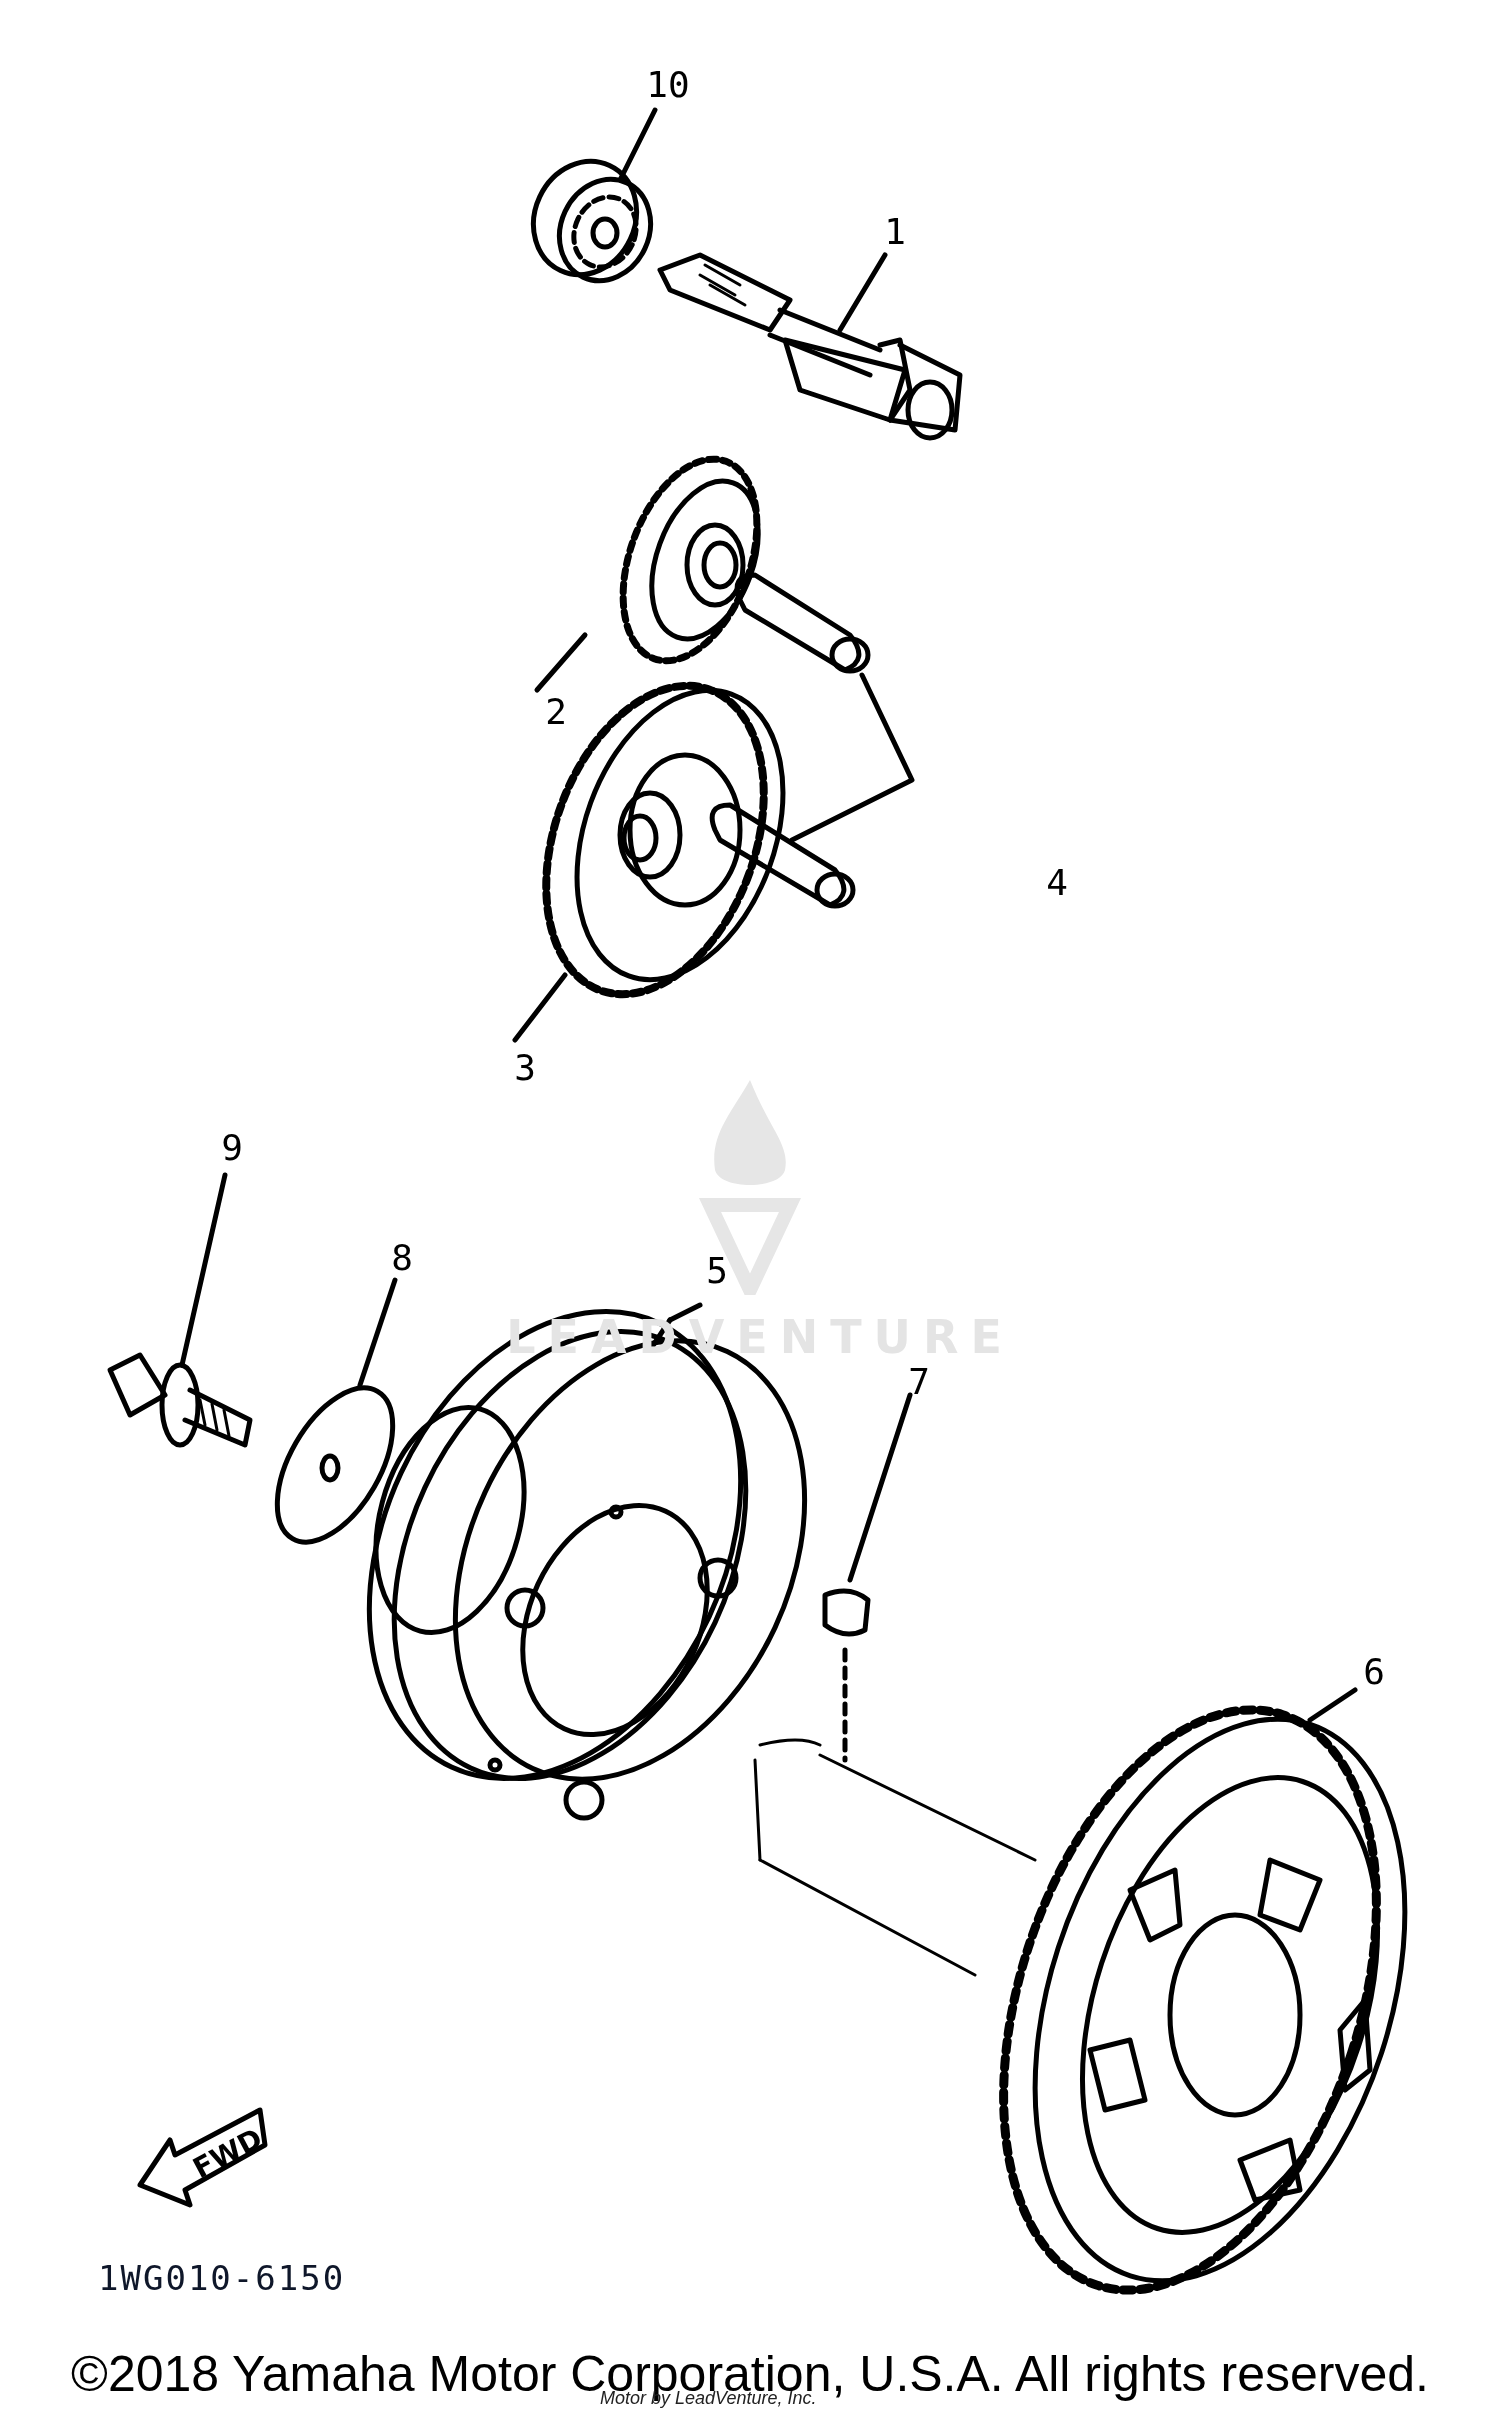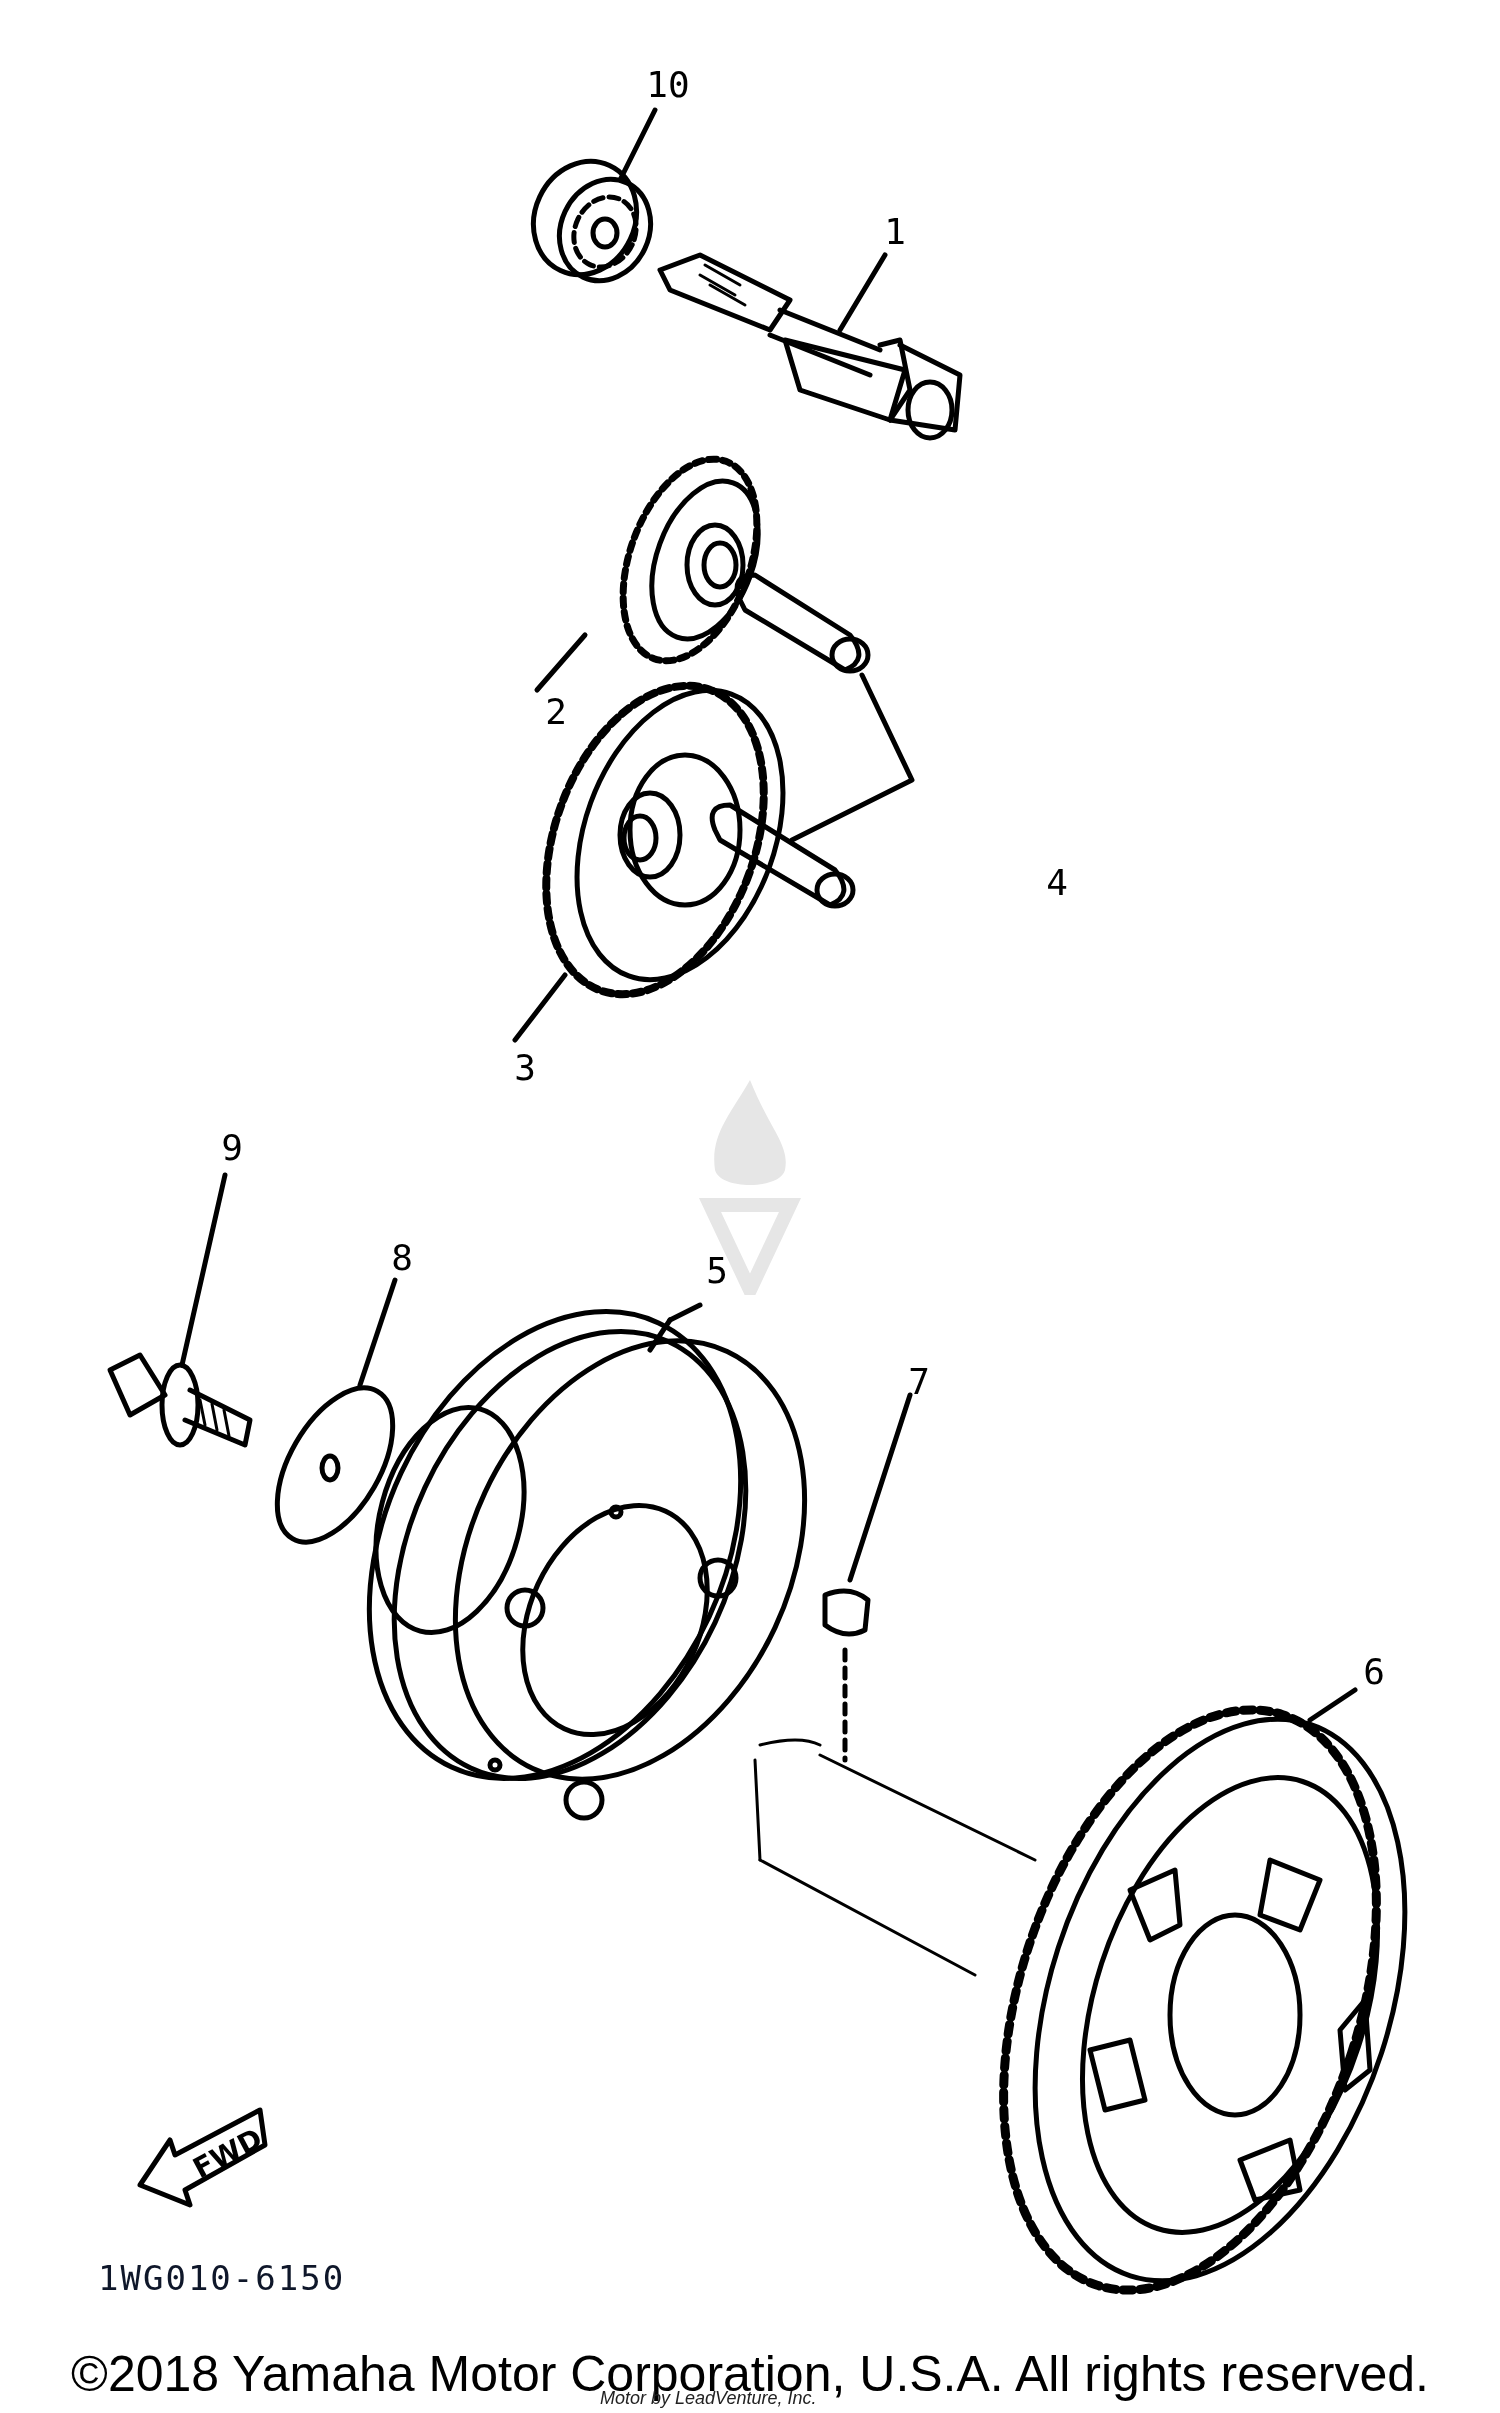--- a/index.html
+++ b/index.html
@@ -134,20 +134,21 @@
   <div class="callout" style="left:232px;top:1148px;">9</div>
   <div class="callout" style="left:402px;top:1258px;">8</div>
   <div class="callout" style="left:717px;top:1271px;">5</div>
   <div class="callout" style="left:919px;top:1382px;">7</div>
   <div class="callout" style="left:1374px;top:1672px;">6</div>
 
   <svg class="wm-logo" viewBox="0 0 120 220">
     <path d="M60 5 C 40 40, 20 60, 25 95 C 30 115, 90 115, 95 95 C 100 70, 80 55, 60 5 Z" fill="#e6e6e6"></path>
     <path d="M20 130 L100 130 L60 215 Z" fill="none" stroke="#e6e6e6" stroke-width="14"></path>
   </svg>
+  <div class="wm-text">LEADVENTURE</div>
 
   <svg class="fwd" viewBox="0 0 150 110">
     <path d="M10 85 L40 40 L45 55 L130 10 L135 45 L55 90 L60 105 Z" fill="#fff" stroke="#000" stroke-width="5" stroke-linejoin="round"></path>
     <text x="62" y="72" font-family="DejaVu Sans, sans-serif" font-weight="bold" font-size="28" transform="rotate(-28 80 60)">FWD</text>
   </svg>
 
   <div class="code">1WG010-6150</div>
   <div class="copyright">©2018 Yamaha Motor Corporation, U.S.A. All rights reserved.</div>
   <div class="credit">Motor by LeadVenture, Inc.</div>
 </div>

